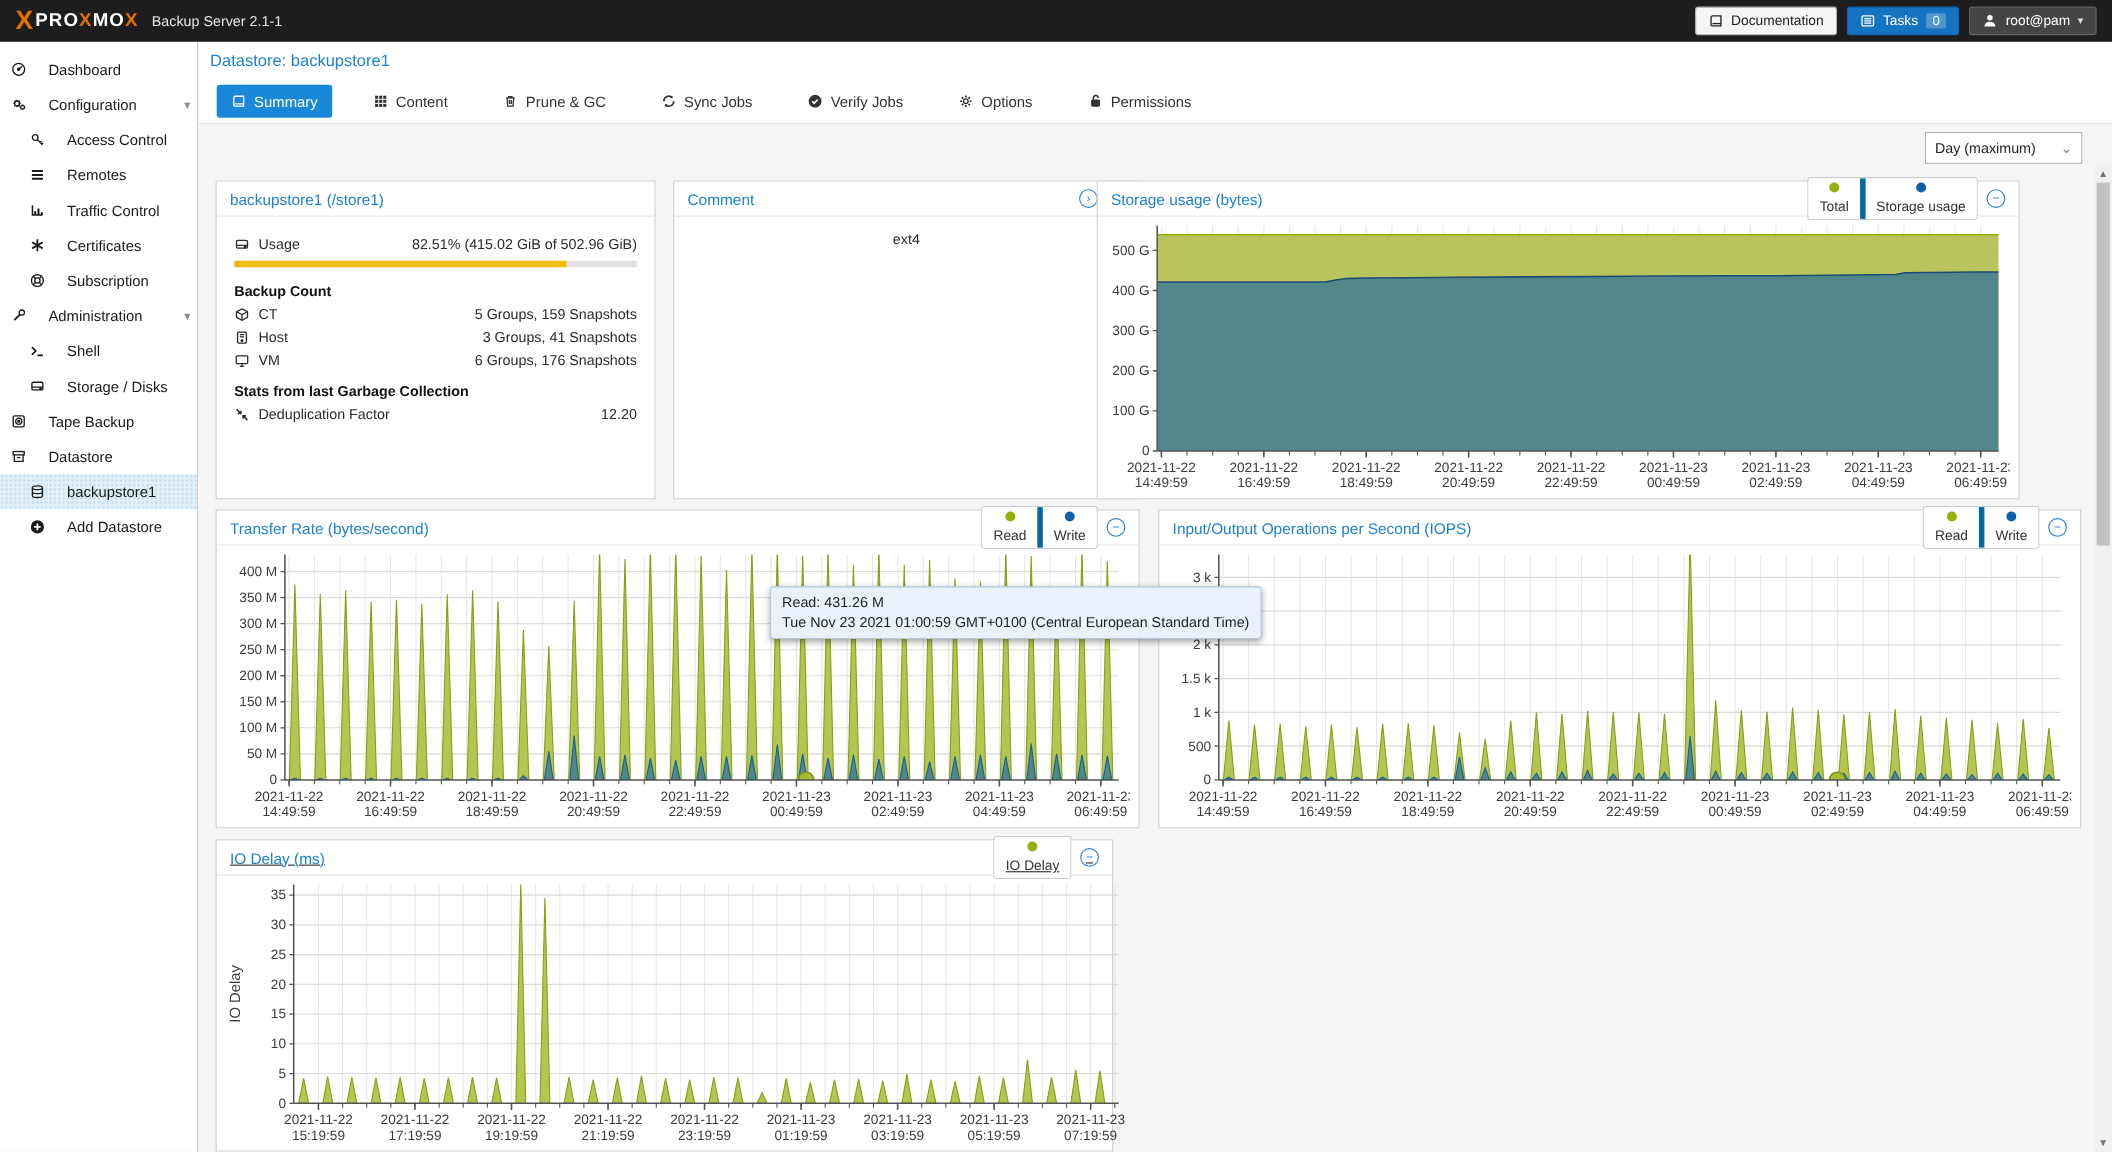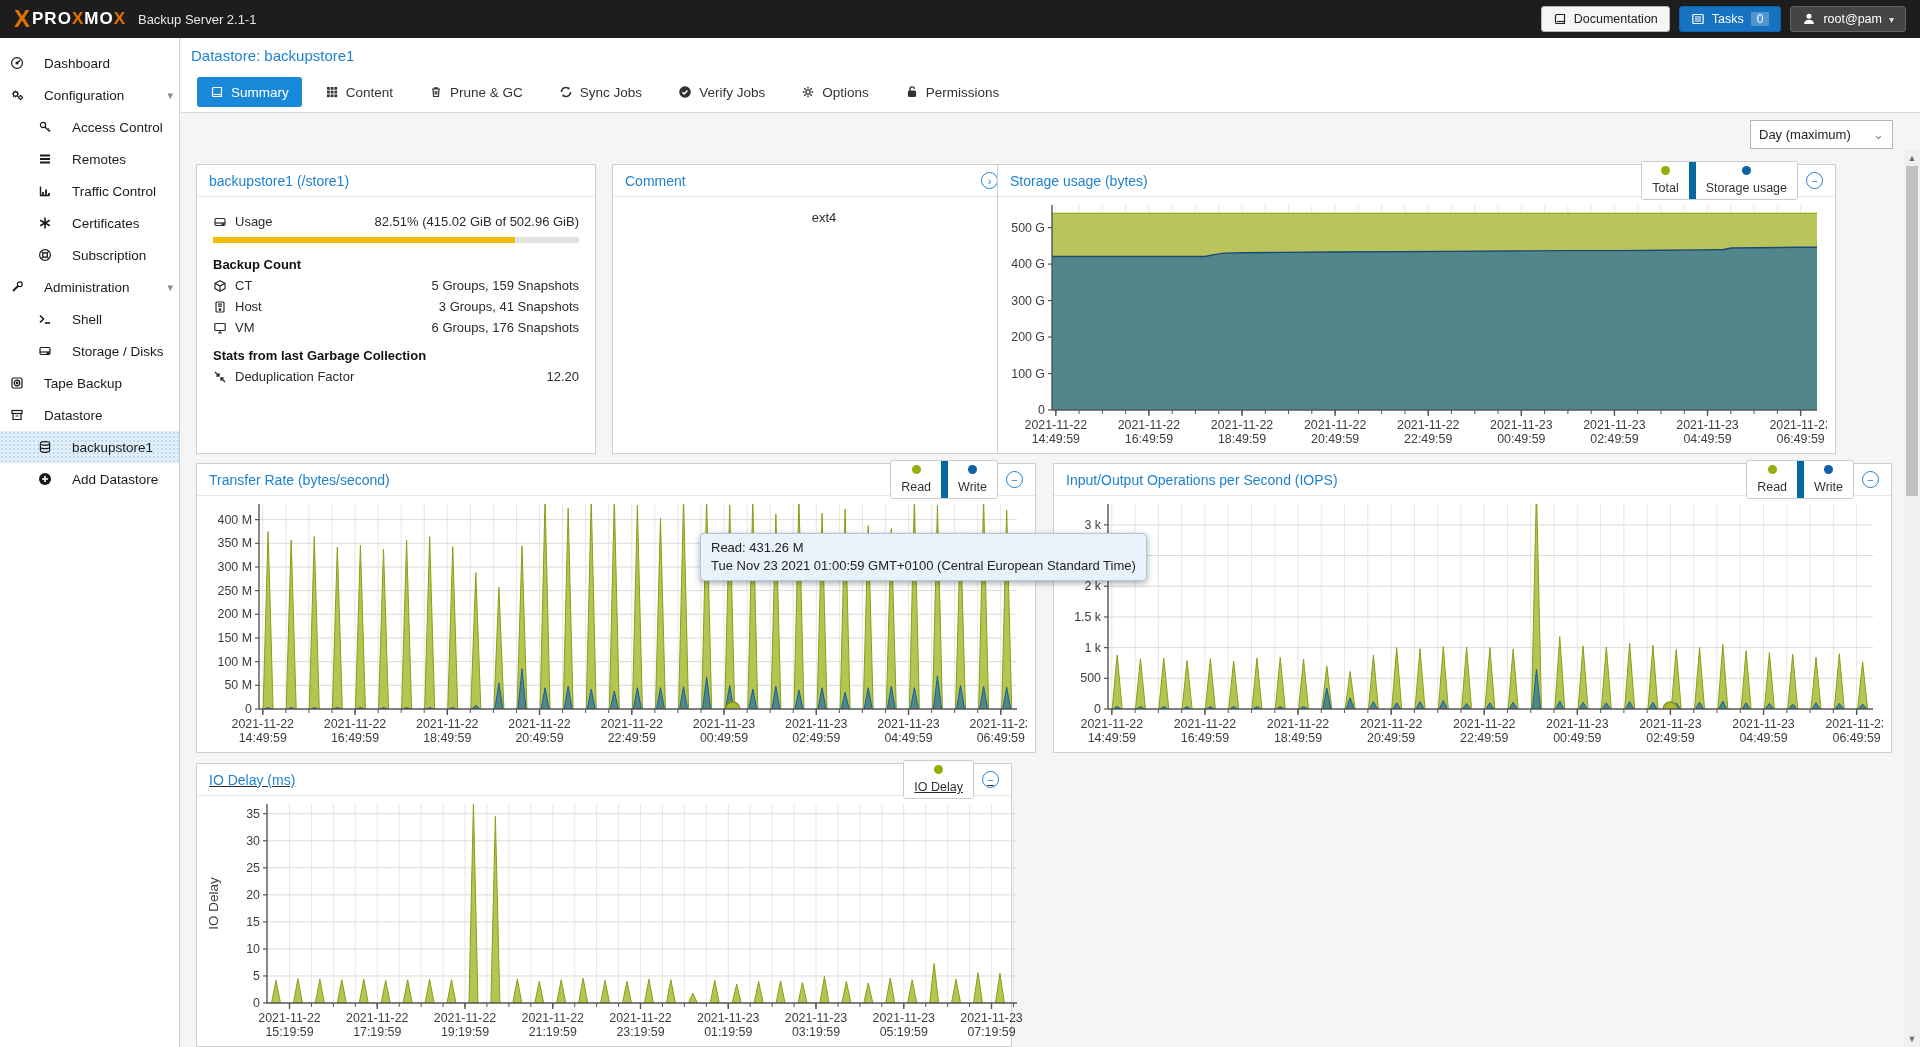--- a/index.html
+++ b/index.html
@@ -19,46 +19,46 @@
   .tb-doc { background:#f5f5f5; color:#222; border:1px solid #b5b5b5; }
   .tb-tasks { background:#1673c2; color:#fff; border:1px solid #1064ad; }
   .tb-badge { background:rgba(255,255,255,.25); border-radius:2px; padding:0 6px; font-size:12px; }
   .tb-user { background:#454545; color:#fff; border:1px solid #646464; }
   .ico { display:inline-flex; align-items:center; justify-content:center; width:14px; height:14px; flex:none; }
   .ico svg { width:14px; height:14px; display:block; }
 
   
   #sidebar { position:absolute; left:0; top:38px; width:180px; height:1009px; background:#fff; border-right:1px solid #cfcfcf; padding-top:9px; z-index:10; }
   .sb-item { height:32px; display:flex; align-items:center; gap:20px; padding-left:10px; padding-right:6px; font-size:13.5px; color:#1a1a1a; cursor:pointer; }
-  .sb-item.lvl1 { padding-left:38px; }
+  .sb-item.lvl1 { padding-left:27px; }
   .sb-item.sel { background-color:#e0eff9; background-image:radial-gradient(#bfdcf0 1px, transparent 1px); background-size:4px 4px; }
   .sb-chev { margin-left:auto; color:#8a8a8a; font-size:11px; }
   .sb-label { white-space:nowrap; }
 
   
   #ctitle { position:absolute; left:181px; top:38px; width:1908px; height:34px; background:#fff; display:flex; align-items:center; padding:0 14px 0 10px; }
   #ctitle .t { color:#1e82d0; font-size:15px; }
   .help-circle { margin-left:auto; width:18px; height:18px; border-radius:50%; border:2px solid #2180cf; color:#2180cf; font-size:12px; font-weight:bold; display:flex; align-items:center; justify-content:center; cursor:pointer; }
-  #tabbar { position:absolute; left:181px; top:72px; width:1739px; height:41px; background:#fff; border-bottom:1px solid #d9d9d9; display:flex; align-items:center; padding-left:16px; gap:10px; }
+  #tabbar { position:absolute; left:181px; top:72px; width:1739px; height:41px; background:#fff; border-bottom:1px solid #d9d9d9; display:flex; align-items:center; padding-left:16px; gap:24px; }
   .tab { height:30px; display:flex; align-items:center; gap:7px; padding:0 13px; border-radius:3px; font-size:13.5px; color:#333; cursor:pointer; }
   .tab.active { background:#1a88d8; color:#fff; }
 
   
   #range-select { position:absolute; left:1750px; top:120px; width:143px; height:29px; background:#fff; border:1px solid #b5b5b5; display:flex; align-items:center; padding:0 8px; font-size:13px; color:#222; cursor:pointer; }
   #range-select .chev { margin-left:auto; color:#888; }
 
   
   .card { position:absolute; background:#fff; border:1px solid #cfcfcf; }
   .card-h { height:32px; border-bottom:1px solid #e7e7e7; display:flex; align-items:center; padding:0 12px; }
   .card-h .title { color:#1e82d0; font-size:14px; white-space:nowrap; }
   .card-tools { margin-left:auto; display:flex; align-items:center; gap:8px; }
   .blue-circle { width:17px; height:17px; border-radius:50%; border:1.6px solid #2180cf; color:#2180cf; display:flex; align-items:center; justify-content:center; font-size:11px; cursor:pointer; background:#fff; }
   .legend { display:flex; border:1px solid #ccc; border-radius:3px; overflow:hidden; }
   .legend-btn { display:flex; align-items:center; gap:6px; padding:4px 10px; background:#fff; font-size:12.5px; color:#333; cursor:pointer;flex-direction:column; }
-  .legend-btn + .legend-btn { border-left:7px solid #0369a1; }
+  .legend-btn + .legend-btn { border-left:5px solid #0369a1; }
   .legend-dot { width:9px; height:9px; border-radius:50%; display:inline-block; }
 
   #card-store  { left:196px; top:164px; width:400px; height:290px; }
   #card-comment{ left:612px; top:164px; width:424px; height:290px;text-align:center; }
   #card-storage{ left:997px; top:164px; width:839px; height:290px; }
   #card-transfer{ left:196px; top:463px; width:840px; height:290px; }
   #card-iops   { left:1053px; top:463px; width:839px; height:290px; }
   #card-iodelay{ left:196px; top:763px; width:816px; height:284px;text-decoration:underline; }
 
   .store-body { padding:14px 16px 0 16px; }

